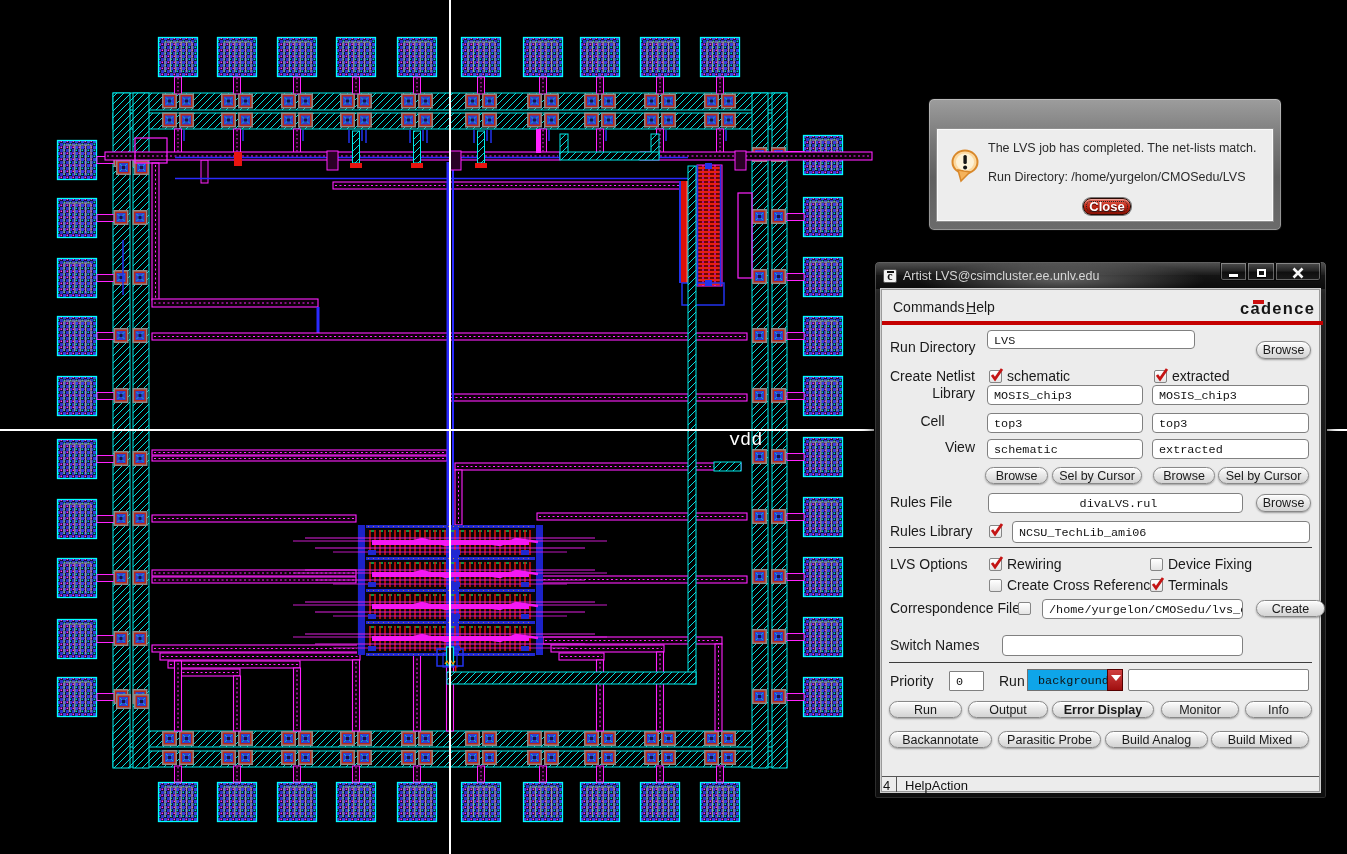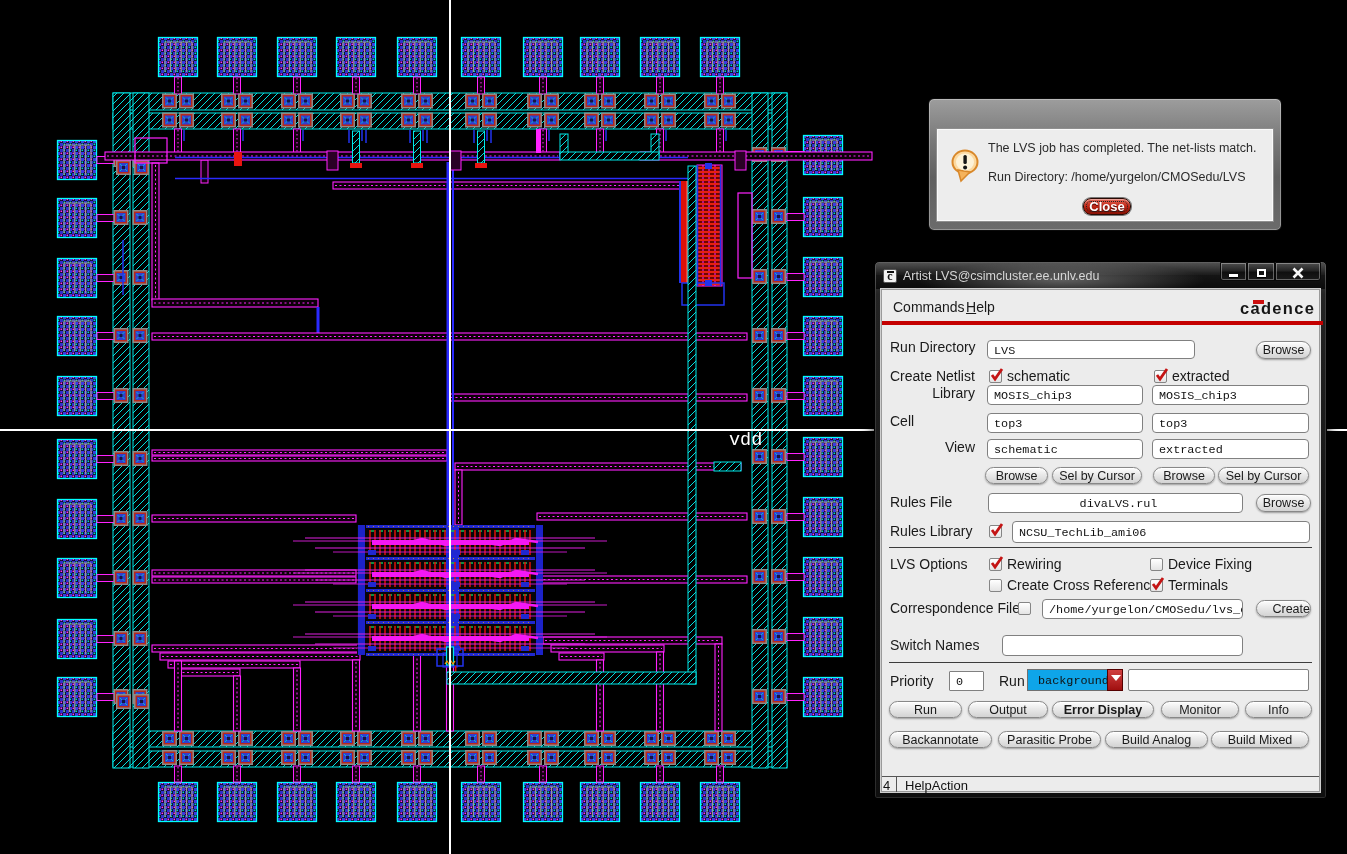--- a/index.html
+++ b/index.html
@@ -541,42 +541,42 @@
           <path d="M1.5,1.5 L10.5,10.5 M10.5,1.5 L1.5,10.5" stroke="#f8f8f8" stroke-width="2.6"></path>
         </svg></div>
  <div id="aclient">
   <div class="lbl" id="amenu1">Commands</div>
   <div class="lbl" id="amenu2"><span style="text-decoration:underline">H</span>elp</div>
   <div id="alogo">cadence</div>
   <div id="alogobar"></div>
   <div id="aredline"></div>
 
   <div class="lbl" style="left:8px;top:49px;">Run Directory</div>
-  <div class="fld" style="left:105px;top:50px;width:208px;height:19px;">LVS</div>
+  <div class="fld" style="left:105px;top:40px;width:208px;height:19px;">LVS</div>
   <div class="btn" style="left:374px;top:51px;width:55px;">Browse</div>
 
   <div class="lbl" style="left:8px;top:78px;">Create Netlist</div>
   <span class="cb" style="left:107px;top:80px;">
           <svg width="14" height="14">
             <path d="M2,6 L5,10 L12,0" stroke="#c41414" stroke-width="2.8" fill="none"></path>
           </svg>
         </span>
   <div class="lbl" style="left:125px;top:78px;">schematic</div>
   <span class="cb" style="left:272px;top:80px;">
           <svg width="14" height="14">
             <path d="M2,6 L5,10 L12,0" stroke="#c41414" stroke-width="2.8" fill="none"></path>
           </svg>
         </span>
   <div class="lbl" style="left:290px;top:78px;">extracted</div>
 
   <div class="lbl" style="left:8px;top:95px;width:85px;text-align:right;">Library</div>
   <div class="fld" style="left:105px;top:95px;width:156px;height:20px;">MOSIS_chip3</div>
   <div class="fld" style="left:270px;top:95px;width:157px;height:20px;">MOSIS_chip3</div>
 
-  <div class="lbl" style="left:8px;top:123px;width:85px;text-align:left;">Cell</div>
+  <div class="lbl" style="left:8px;top:123px;width:85px;text-align:center;">Cell</div>
   <div class="fld" style="left:105px;top:123px;width:156px;height:20px;">top3</div>
   <div class="fld" style="left:270px;top:123px;width:157px;height:20px;">top3</div>
 
   <div class="lbl" style="left:8px;top:149px;width:85px;text-align:right;">View</div>
   <div class="fld" style="left:105px;top:149px;width:156px;height:20px;">schematic</div>
   <div class="fld" style="left:270px;top:149px;width:157px;height:20px;">extracted</div>
 
   <div class="btn" style="left:103px;top:177px;width:63px;height:17px;">Browse</div>
   <div class="btn" style="left:170px;top:177px;width:90px;height:17px;">Sel by Cursor</div>
   <div class="btn" style="left:271px;top:177px;width:62px;height:17px;">Browse</div>
@@ -611,21 +611,21 @@
   <span class="cb" style="left:268px;top:289px;">
           <svg width="14" height="14">
             <path d="M2,6 L5,10 L12,0" stroke="#c41414" stroke-width="2.8" fill="none"></path>
           </svg>
         </span>
   <div class="lbl" style="left:286px;top:287px;">Terminals</div>
 
   <div class="lbl" style="left:8px;top:310px;">Correspondence File</div>
   <span class="cb" style="left:136px;top:312px;"></span>
   <div class="fld" style="left:160px;top:309px;width:201px;height:20px;">/home/yurgelon/CMOSedu/lvs_c</div>
-  <div class="btn" style="left:374px;top:310px;width:55px;height:17px;text-align:right;">Create</div>
+  <div class="btn" style="left:374px;top:310px;width:69px;height:17px;">Create</div>
 
   <div class="lbl" style="left:8px;top:347px;">Switch Names</div>
   <div class="fld" style="left:120px;top:345px;width:241px;height:21px;"></div>
 
   <div class="sep" style="top:372px;"></div>
 
   <div class="lbl" style="left:8px;top:383px;">Priority</div>
   <div class="fld" style="left:67px;top:381px;width:35px;height:20px;border-radius:1px;">0</div>
   <div class="lbl" style="left:117px;top:383px;">Run</div>
   <div class="dd" style="left:145px;top:379px;width:96px;height:22px;">background</div>

